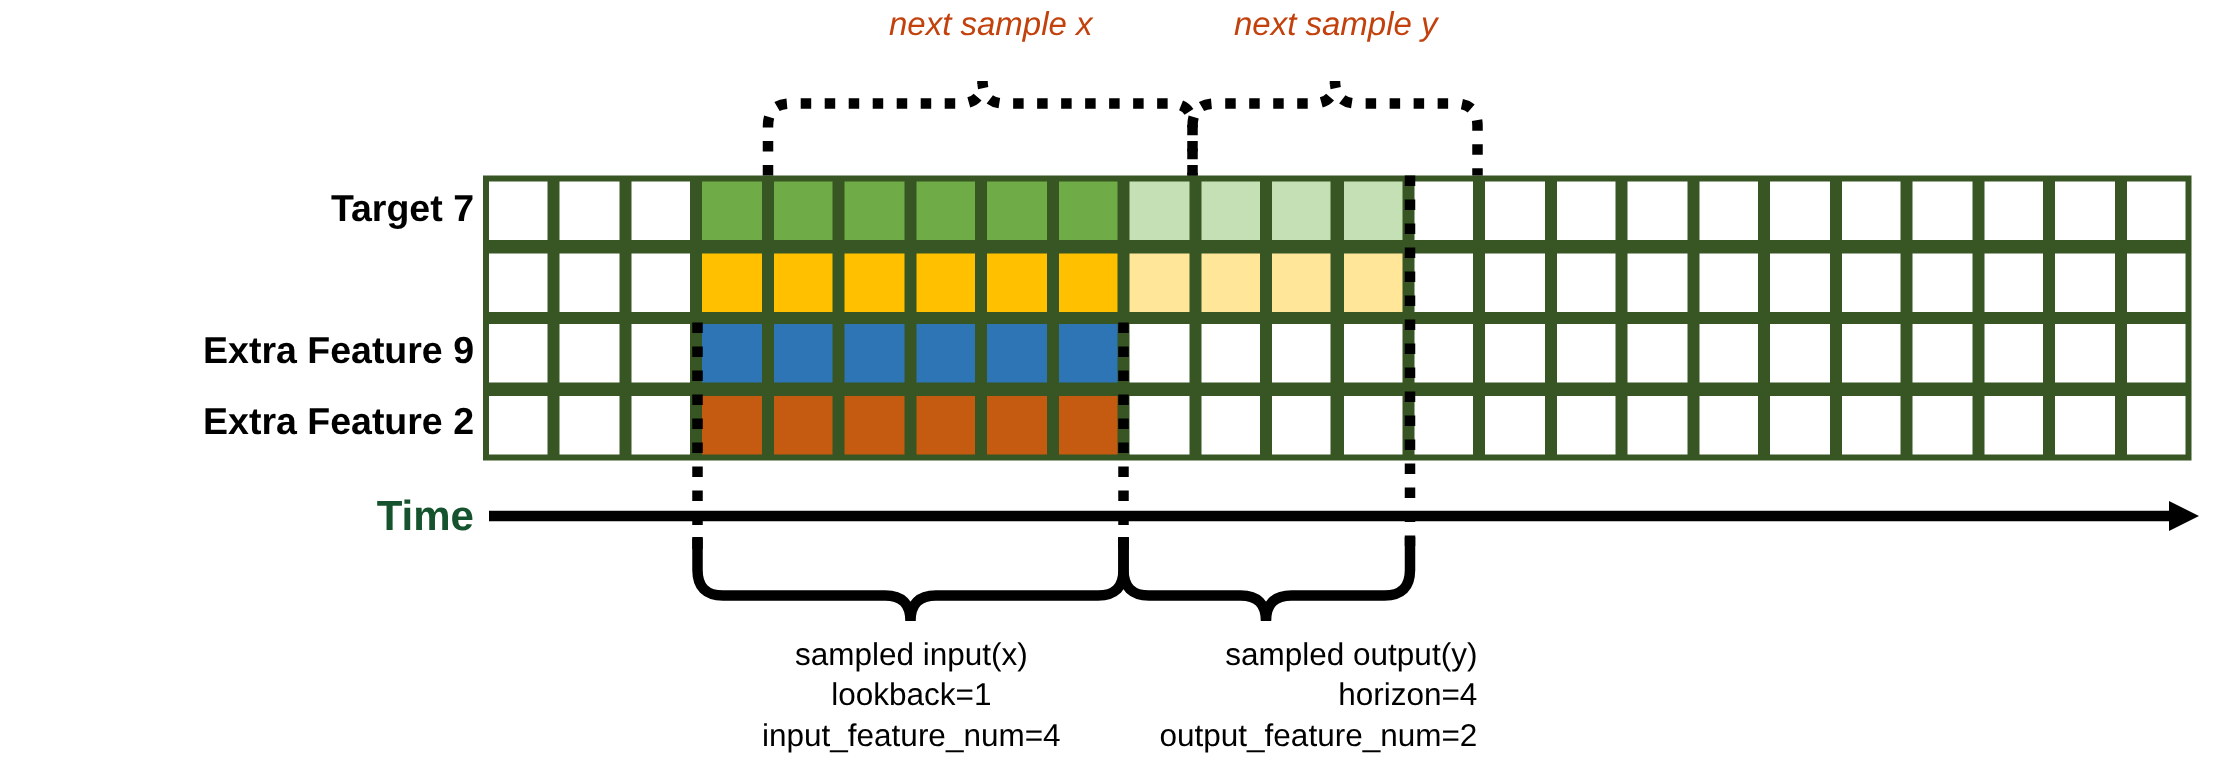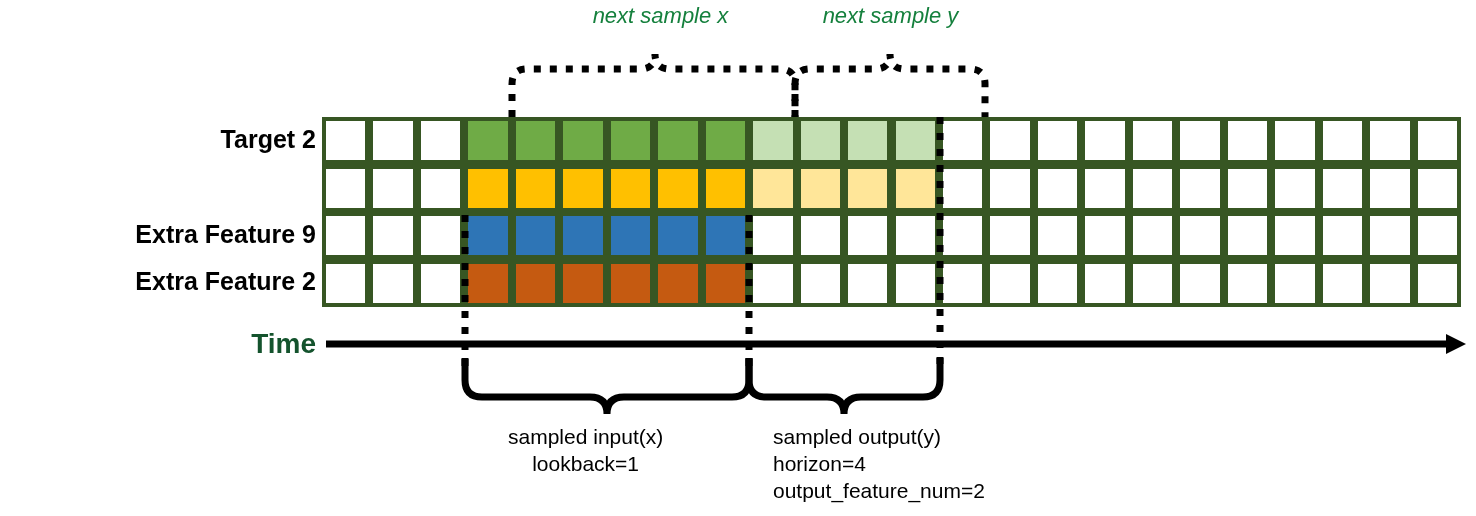--- a/index.html
+++ b/index.html
@@ -46,39 +46,39 @@
     position:absolute;left:18px;top:328px;width:298px;
     text-align:right;font-size:28px;font-weight:700;color:#14532d;
   }
 
   
   #overlay{position:absolute;left:0;top:0;width:1476px;height:516px;pointer-events:none;}
 
   
   .top-caption{
     position:absolute;top:3px;
-    font-size:22px;font-style:italic;color:#15803d;
+    font-size:22px;font-style:italic;color:#c2410c;
     white-space:nowrap;text-align:center;
   }
 
   
   .desc{
     position:absolute;top:423px;
     font-size:21px;color:#000;line-height:27px;white-space:nowrap;
   }
   .desc div{display:block;}
 </style>
 </head>
 <body>
 
 <div id="stage">
 
 
   <div id="labels">
-    <div class="row-label" style="top:8px;">Target 2</div>
+    <div class="row-label" style="top:8px;">Target 7</div>
     <div class="row-label" style="top:103px;">Extra Feature 9</div>
     <div class="row-label" style="top:150px;">Extra Feature 2</div>
   </div>
 
   <div id="grid" style="background: rgb(55, 86, 35);">
     <div class="grid-row" style="top:0px;">
         <div class="cell" style="left: 4px; width: 39.4583px; background: rgb(255, 255, 255);"></div>
         <div class="cell" style="left: 51.4583px; width: 39.4583px; background: rgb(255, 255, 255);"></div>
         <div class="cell" style="left: 98.9167px; width: 39.4583px; background: rgb(255, 255, 255);"></div>
         <div class="cell" style="left: 146.375px; width: 39.4583px; background: rgb(111, 171, 70);"></div>
@@ -181,22 +181,23 @@
         <div class="cell" style="left: 1048.08px; width: 39.4583px; background: rgb(255, 255, 255);"></div>
         <div class="cell" style="left: 1095.54px; width: 39.4583px; background: rgb(255, 255, 255);"></div>
       </div>
   </div>
 
   <div id="time-label">Time</div>
 
   <div class="desc" style="left:508px;text-align:center;">
     <div>sampled input(x)</div>
     <div>lookback=1</div>
-  </div>
-  <div class="desc" style="left:773px;">
+    <div>input_feature_num=4</div>
+  </div>
+  <div class="desc" style="left:773px;text-align:right;">
     <div>sampled output(y)</div>
     <div>horizon=4</div>
     <div>output_feature_num=2</div>
   </div>
 
   <div class="top-caption" style="left:578px;width:165px;">next sample x</div>
   <div class="top-caption" style="left:808px;width:165px;">next sample y</div>
 
   <svg id="overlay" viewBox="0 0 1476 516">
 

